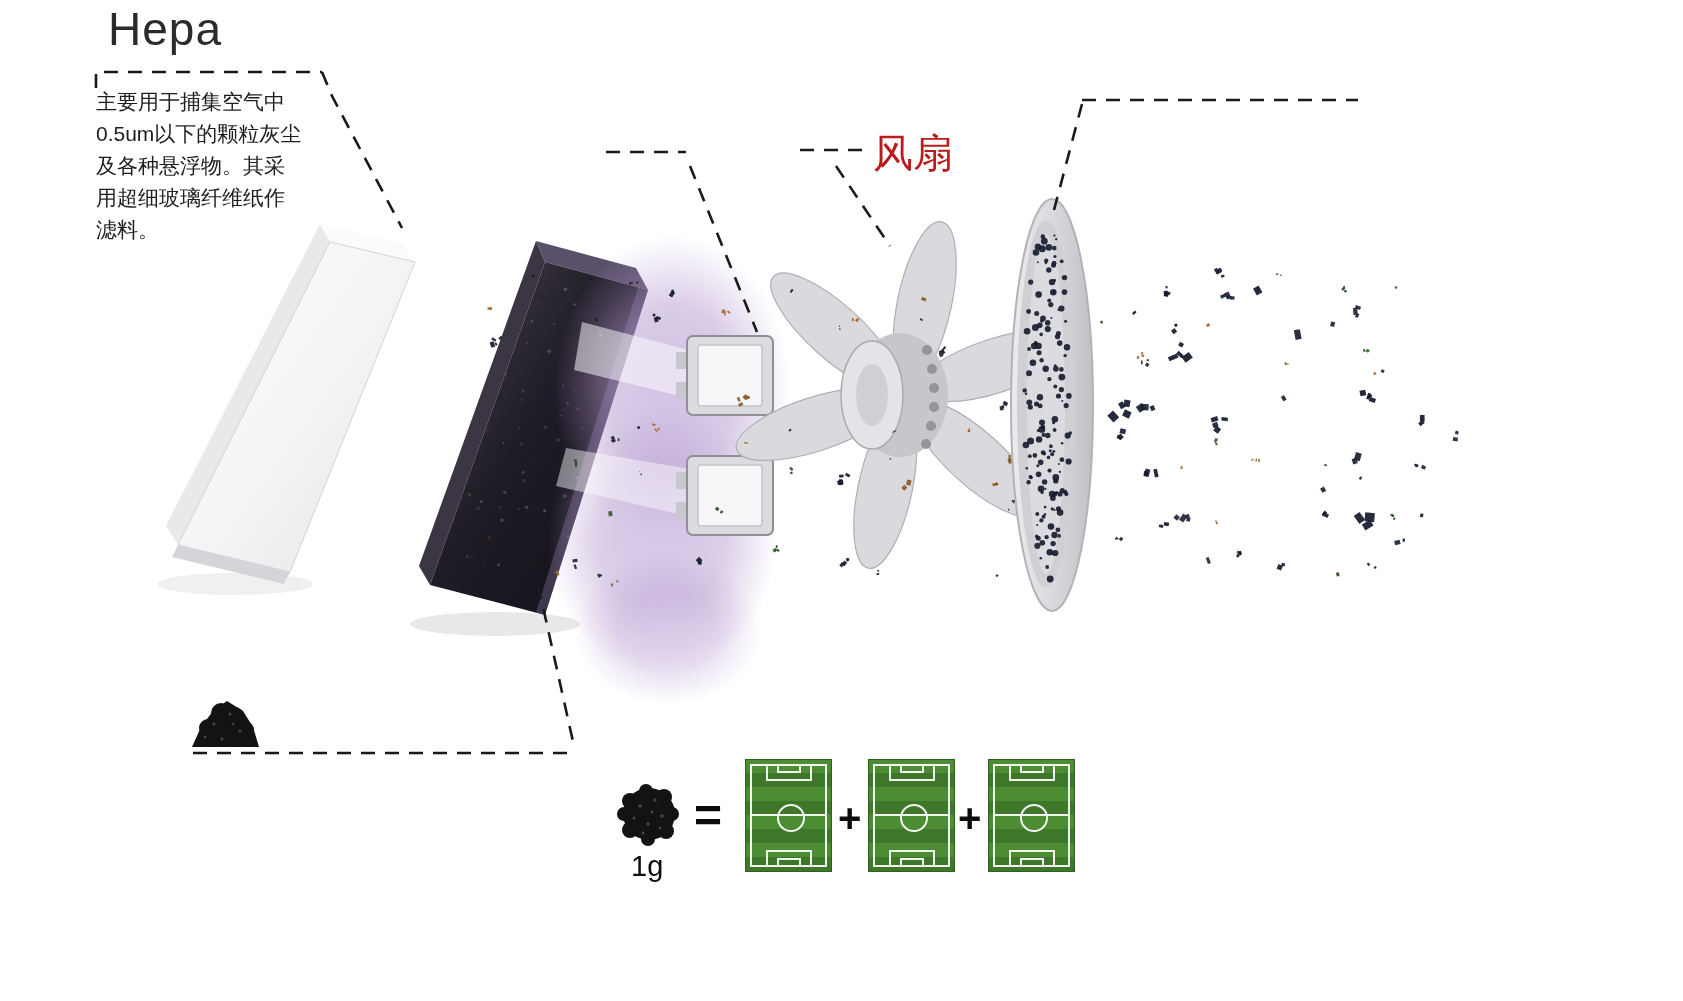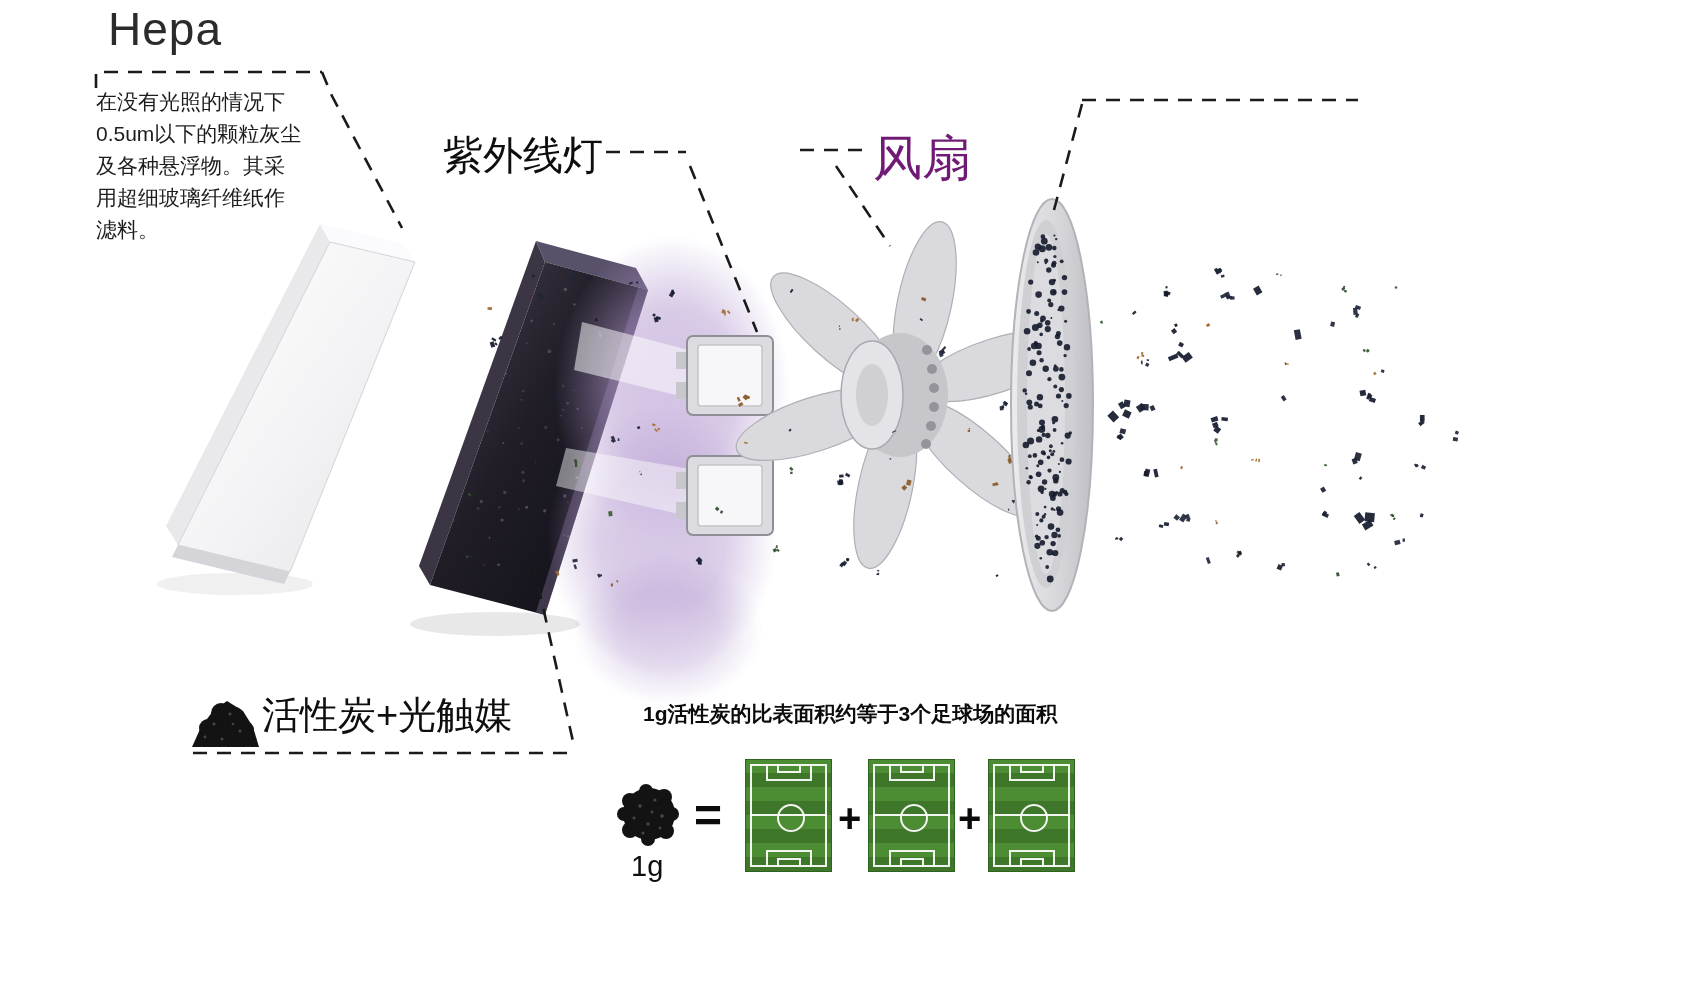--- a/index.html
+++ b/index.html
@@ -7,21 +7,21 @@
     position:relative;width:1464px;height:1001px;overflow:hidden;background:#fff;
     font-family:"Liberation Sans","DejaVu Sans",sans-serif;color:#1a1a1a;
   }
   #art{position:absolute;left:0;top:0;z-index:1;}
   .txt{position:absolute;z-index:3;white-space:pre-line;}
 
   .hepa-title{left:108px;top:2px;font-size:46px;color:#2b2b2b;letter-spacing:1px;}
   .hepa-desc{left:96px;top:86px;width:250px;font-size:21px;line-height:1.52;color:#1d1d1d;}
 
   .uv-label{left:443px;top:128px;font-size:40px;color:#0e0e0e;}
-  .fan-label{left:873px;top:126px;font-size:49px;color:#701a75;}
+  .fan-label{left:873px;top:126px;font-size:40px;color:#b91c1c;}
 
   .prefilter-title{left:1096px;top:56px;font-size:27px;color:#0e0e0e;}
   .prefilter-desc{left:1100px;top:110px;width:290px;font-size:21px;line-height:1.55;color:#1d1d1d;}
 
   .carbon-title{left:262px;top:690px;font-size:38px;color:#0e0e0e;}
   .carbon-desc{left:190px;top:772px;width:450px;font-size:21px;line-height:1.6;color:#1d1d1d;}
   .carbon-fact{left:643px;top:700px;font-size:21px;font-weight:bold;color:#0b0b0b;}
   .one-g{left:631px;top:850px;font-size:29px;color:#0e0e0e;}
   .equals{left:694px;top:788px;font-size:48px;font-weight:bold;color:#0b0b0b;}
   .plus{font-size:40px;font-weight:bold;color:#0b0b0b;}
@@ -756,32 +756,29 @@
           <circle cx="648" cy="824" r="1.7"></circle>
         <circle cx="634" cy="818" r="1.5"></circle>
           <circle cx="652" cy="812" r="1.4"></circle>
         <circle cx="643" cy="833" r="1.5"></circle>
           <circle cx="660" cy="828" r="1.4"></circle>
       </g>
     </g>
   </svg>
 
   <div class="txt hepa-title">Hepa</div>
-  <div class="txt hepa-desc">在没有光照的情况下
+  <div class="txt hepa-desc">主要用于捕集空气中
 0.5um以下的颗粒灰尘
 及各种悬浮物。其采
 用超细玻璃纤维纸作
 滤料。</div>
 
-  <div class="txt uv-label">紫外线灯</div>
   <div class="txt fan-label">风扇</div>
 
 
-  <div class="txt carbon-title">活性炭+光触媒</div>
-  <div class="txt carbon-fact">1g活性炭的比表面积约等于3个足球场的面积</div>
   <div class="txt one-g">1g</div>
   <div class="txt equals">=</div>
   <div class="txt plus plus1">+</div>
   <div class="txt plus plus2">+</div>
 
   <div class="field f1">
     <div class="f-border"></div>
     <div class="f-half"></div>
     <div class="f-circle"></div>
     <div class="f-box f-top"></div>

